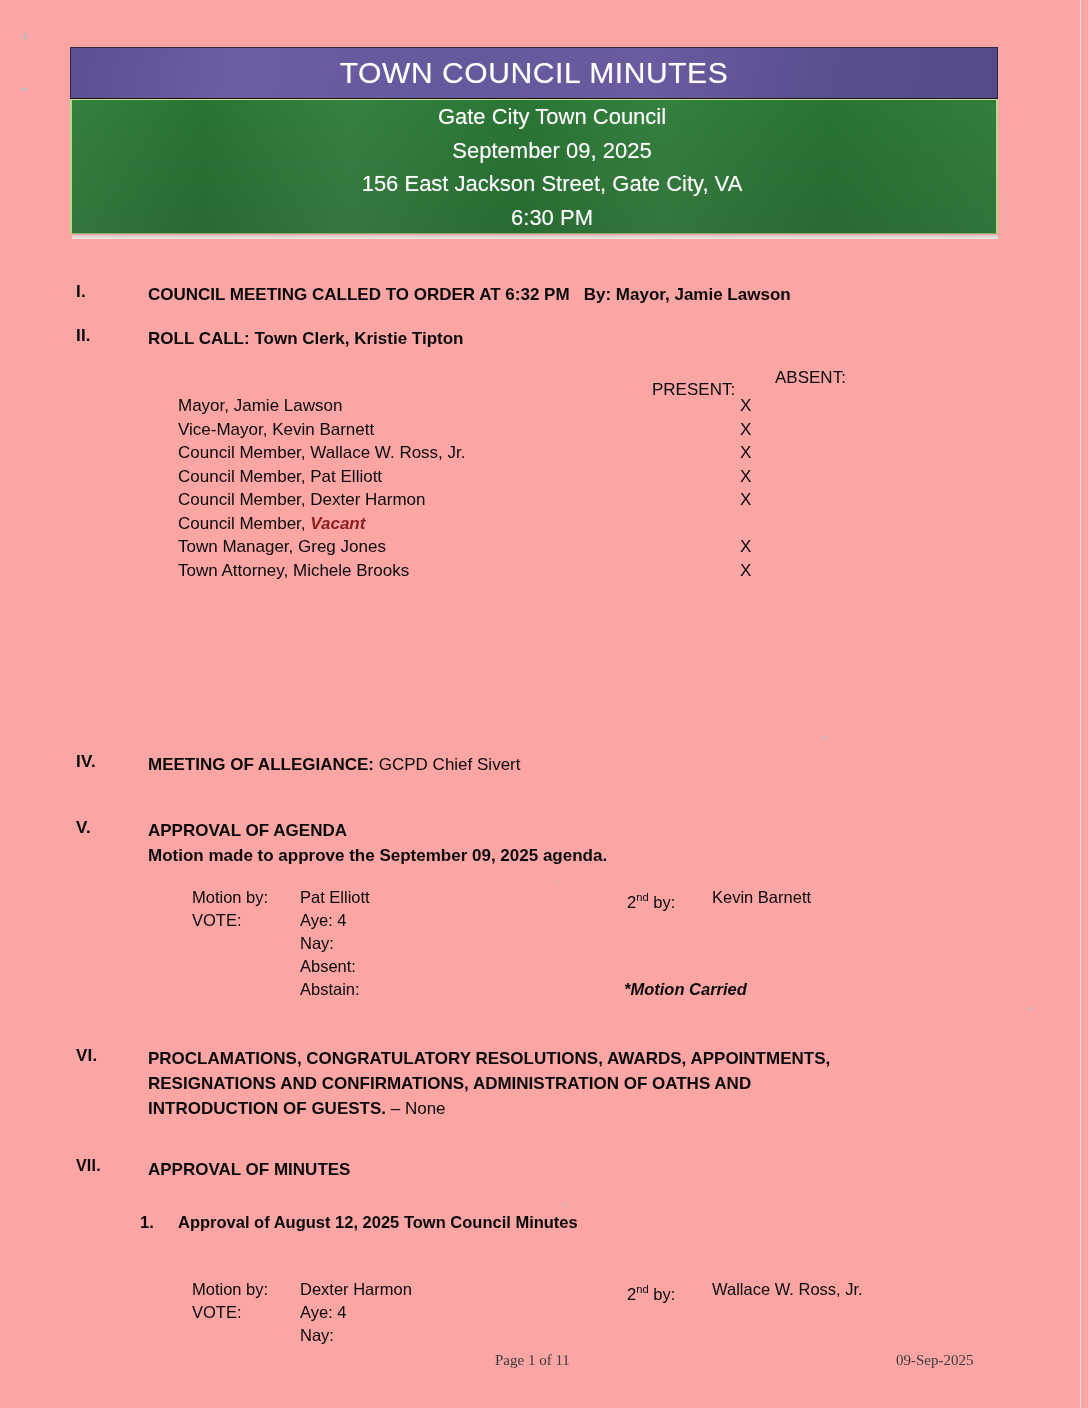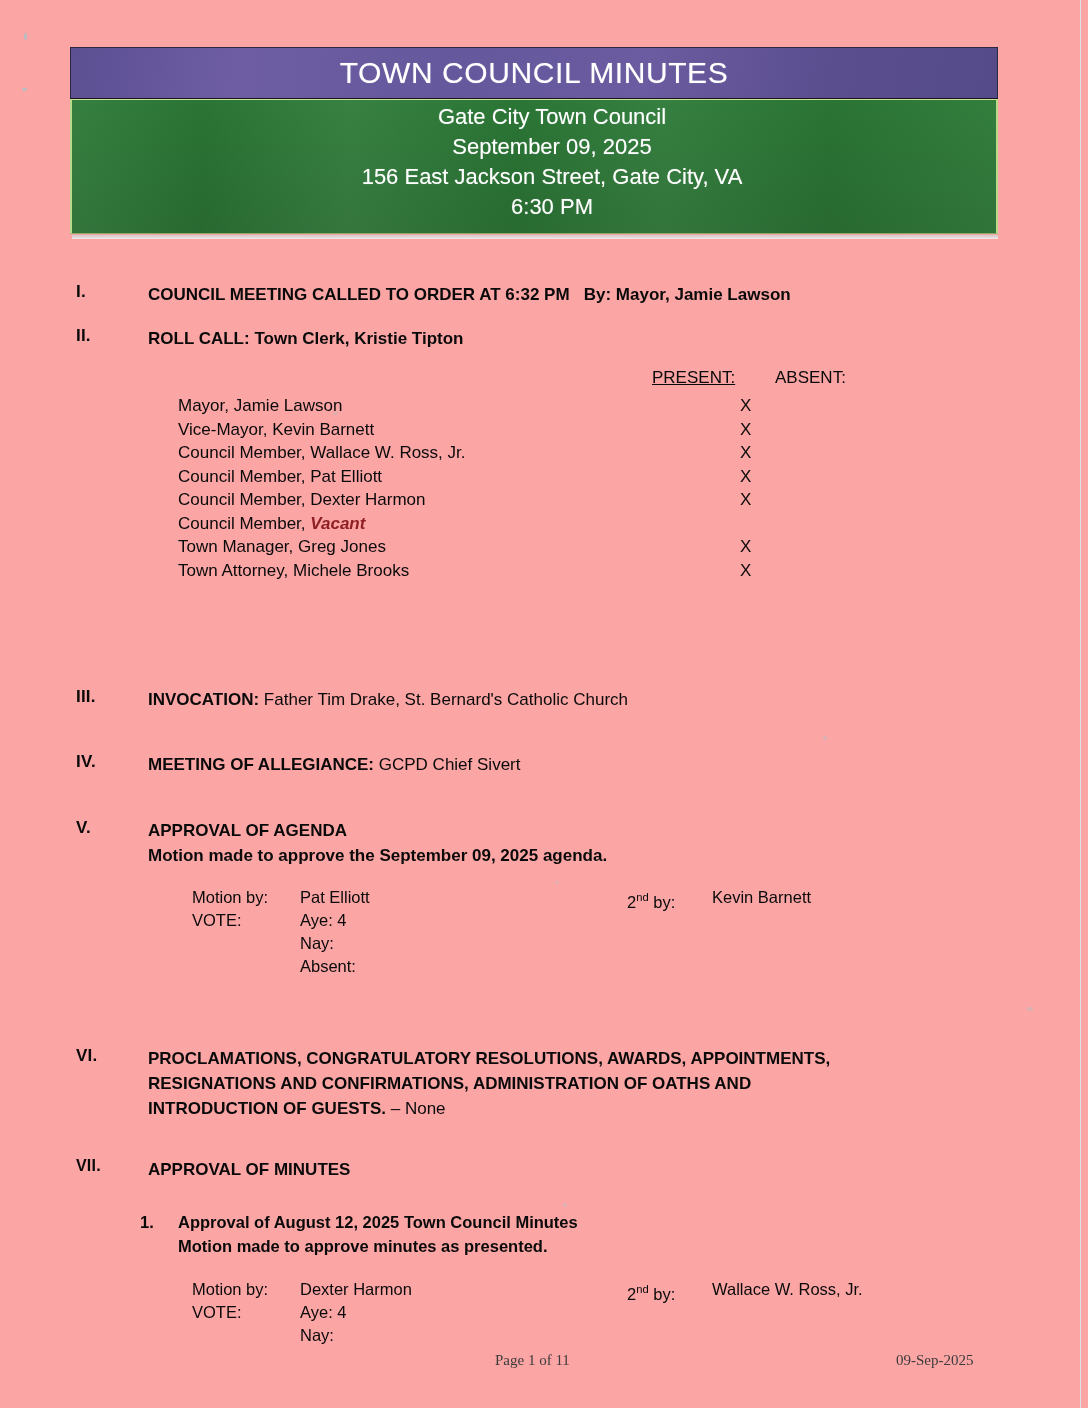--- a/index.html
+++ b/index.html
@@ -67,21 +67,21 @@
                       rgba(0,0,0,0.04) 48%, rgba(255,255,255,0.045) 64%, rgba(0,0,0,0.05) 82%, rgba(255,255,255,0.03) 100%),
       linear-gradient(180deg, #2c7a37 0%, #2b7435 46%, #2a6f33 100%);
     border-left: 2px solid #b9d98a;
     border-right: 2px solid #b9d98a;
     border-top: 1px solid #cfe39a;
     border-bottom: 1px solid #8ea86a;
     box-sizing: border-box;
     display: flex;
     flex-direction: column;
     align-items: center;
-    justify-content: flex-start;
+    justify-content: space-between;
     padding-top: 2px;
     padding-left: 36px;
   }
   .banner-line {
     color: #ffffff;
     font-size: 22px;
     line-height: 30px;
     font-weight: 400;
     text-shadow: 0 0 1px rgba(255,255,255,0.4);
     white-space: nowrap;
@@ -124,22 +124,21 @@
     width: 760px;
     font-size: 17px;
   }
   .roster-head {
     position: relative;
     height: 26px;
   }
   .roster-head .rh-present {
     position: absolute;
     left: 502px;
-    top: 0;
-    text-decoration: underline;
+    top: 12px;
   }
   .roster-head .rh-absent {
     position: absolute;
     left: 625px;
     top: 0;
   }
   .roster-row {
     position: relative;
     height: 23.5px;
     line-height: 23.5px;
@@ -299,26 +298,20 @@
       <span class="roster-xa"></span>
     </div>
     <div class="roster-row">
       <span class="roster-name">Town Attorney, Michele Brooks</span>
       <span class="roster-x">X</span>
       <span class="roster-xa"></span>
     </div>
   </div>
 
 
-  <div class="item" style="left:76px; top:687px;">
-    <div class="numeral">III.</div>
-    <div class="heading-body">
-      <span class="hd-bold">INVOCATION:</span><span class="hd-norm">&nbsp;</span><span class="hd-norm">Father Tim Drake, St. Bernard's Catholic Church</span>
-    </div>
-  </div>
 
   <div class="item" style="left:76px; top:752px;">
     <div class="numeral">IV.</div>
     <div class="heading-body">
       <span class="hd-bold">MEETING OF ALLEGIANCE:</span><span class="hd-norm">&nbsp;</span><span class="hd-norm">GCPD Chief Sivert</span>
     </div>
   </div>
 
   <div class="item" style="left:76px; top:818px;">
     <div class="numeral">V.</div>
@@ -338,41 +331,44 @@
     <div class="motion-row">
       <span class="m-label">VOTE:</span>
       <span class="m-value">Aye: 4</span>
     </div>
     <div class="motion-row">
       <span class="m-value">Nay:</span>
     </div>
     <div class="motion-row">
       <span class="m-value">Absent:</span>
     </div>
+    <div class="motion-row">
+      <span class="m-value">Abstain:</span>
+      <span class="m-carried">*Motion Carried</span>
+    </div>
   </div>
 
   <div class="item" style="left:76px; top:1046px;">
     <div class="numeral">VI.</div>
     <div class="heading-body">
       <div class="hd-bold">PROCLAMATIONS, CONGRATULATORY RESOLUTIONS, AWARDS, APPOINTMENTS,</div>
       <div class="hd-bold">RESIGNATIONS AND CONFIRMATIONS, ADMINISTRATION OF OATHS AND</div>
       <div><span class="hd-bold">INTRODUCTION OF GUESTS.</span><span class="hd-norm">&nbsp;</span><span class="hd-norm">– None</span></div>
     </div>
   </div>
 
   <div class="item" style="left:76px; top:1157px;">
     <div class="numeral tight">VII.</div>
     <div class="heading-body hd-bold">APPROVAL OF MINUTES</div>
   </div>
 
   <div class="sub-item" style="top:1210px;">
     <div class="sub-num">1.</div>
     <div class="sub-body">
       <div><span>Approval of August 12, 2025</span> <span class="reg">Town Council Minutes</span></div>
-      <div>Motion made to approve minutes as presented.</div>
     </div>
   </div>
 
   <div class="motion" style="top:1278px;">
     <div class="motion-row">
       <span class="m-label">Motion by:</span>
       <span class="m-value">Dexter Harmon</span>
       <span class="m-second-label"><span>2</span><sup>nd</sup><span> by:</span></span>
       <span class="m-second-value">Wallace W. Ross, Jr.</span>
     </div>

